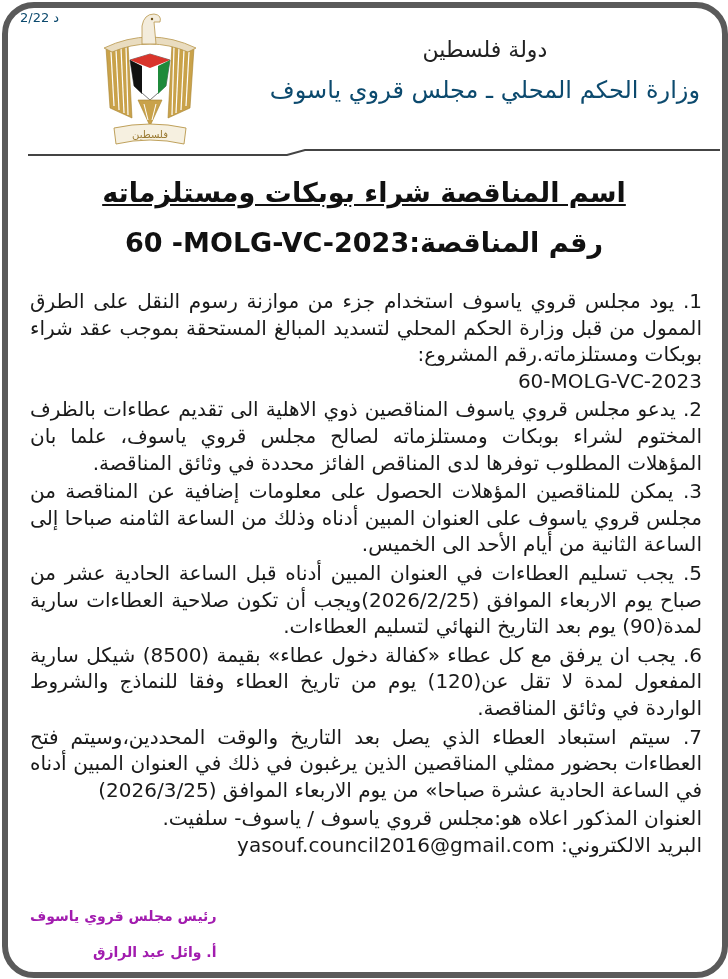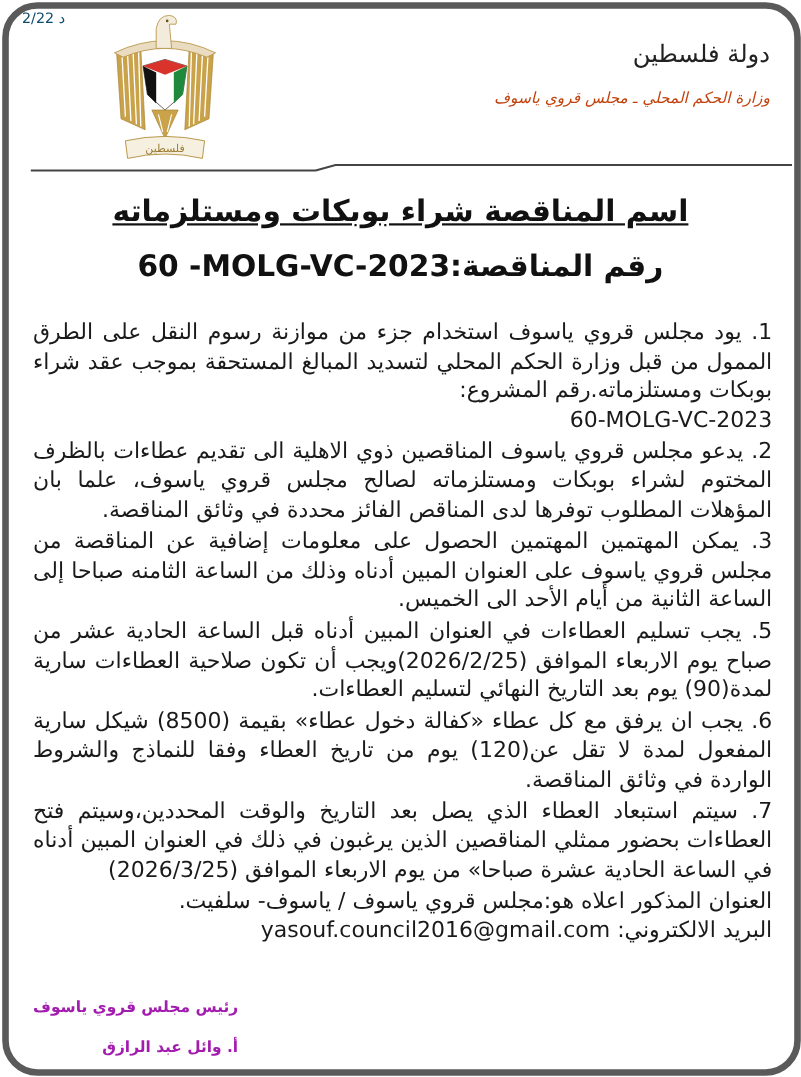--- a/index.html
+++ b/index.html
@@ -3,22 +3,22 @@
 <meta charset="utf-8">
 <style>
   html, body { margin:0; padding:0; background:#ffffff; }
   body { width:728px; height:979px; position:relative; overflow:hidden;
          font-family:"DejaVu Sans", "Liberation Sans", sans-serif; color:#1a1a1a; }
   .frame { position:absolute; left:2px; top:2px; width:714px; height:964px;
            border:6px solid #5a5a5a; border-radius:32px; background:#fff; }
   .ref { position:absolute; left:20px; top:10px; font-size:13px; color:#0c4a6e; direction:ltr; }
   .emblem { position:absolute; left:98px; top:8px; width:104px; height:140px; }
   .header-text { position:absolute; right:28px; top:30px; direction:rtl; text-align:right; }
-  .state { font-size:22px; line-height:40px; color:#222; }
-  .ministry { font-size:14px; line-height:40px; color:#c2410c;font-style:italic; }
+  .state { font-size:22px; line-height:40px; color:#222;text-align:center; }
+  .ministry { font-size:24px; line-height:40px; color:#0c4a6e; }
   .divider { position:absolute; left:0; top:0; width:728px; height:979px; pointer-events:none; }
   .title-block { position:absolute; left:20px; right:20px; top:168px; direction:rtl; text-align:center; }
   .title { font-size:27px; font-weight:bold; line-height:50px; color:#111;text-decoration:underline; }
   .number { font-size:27px; font-weight:bold; line-height:50px; color:#111; }
   .body { position:absolute; left:30px; right:26px; top:288px; direction:rtl; text-align:justify;
           font-size:20px; line-height:26.6px; color:#1a1a1a; }
   .body p { margin:0 0 2px 0; }
   .ltr { direction:ltr; unicode-bidi:embed; }
   .contact p { margin:0; }
   .signature { position:absolute; left:30px; top:898px; direction:rtl; text-align:left; }
@@ -89,21 +89,21 @@
     <span>1.</span>
     <span>يود مجلس قروي ياسوف استخدام جزء من موازنة رسوم النقل على الطرق الممول من قبل وزارة الحكم المحلي لتسديد المبالغ المستحقة بموجب عقد شراء بوبكات ومستلزماته.رقم المشروع:</span><br>
     <span class="ltr">60-MOLG-VC-2023</span>
   </p>
   <p>
     <span>2.</span>
     <span>يدعو مجلس قروي ياسوف المناقصين ذوي الاهلية الى تقديم عطاءات بالظرف المختوم لشراء بوبكات ومستلزماته لصالح مجلس قروي ياسوف، علما بان المؤهلات المطلوب توفرها لدى المناقص الفائز محددة في وثائق المناقصة.</span>
   </p>
   <p>
     <span>3.</span>
-    <span>يمكن المهتمين المهتمين الحصول على معلومات إضافية عن المناقصة من مجلس قروي ياسوف على العنوان المبين أدناه وذلك من الساعة الثامنه صباحا إلى الساعة الثانية من أيام الأحد الى الخميس.</span>
+    <span>يمكن للمناقصين المؤهلات الحصول على معلومات إضافية عن المناقصة من مجلس قروي ياسوف على العنوان المبين أدناه وذلك من الساعة الثامنه صباحا إلى الساعة الثانية من أيام الأحد الى الخميس.</span>
   </p>
   <p>
     <span>5.</span>
     <span>يجب تسليم العطاءات في العنوان المبين أدناه قبل الساعة الحادية عشر من صباح يوم الاربعاء الموافق (2026/2/25)ويجب أن تكون صلاحية العطاءات سارية لمدة(90) يوم بعد التاريخ النهائي لتسليم العطاءات.</span>
   </p>
   <p>
     <span>6.</span>
     <span>يجب ان يرفق مع كل عطاء «كفالة دخول عطاء» بقيمة (8500) شيكل سارية المفعول لمدة لا تقل عن(120) يوم من تاريخ العطاء وفقا للنماذج والشروط الواردة في وثائق المناقصة.</span>
   </p>
   <p>

